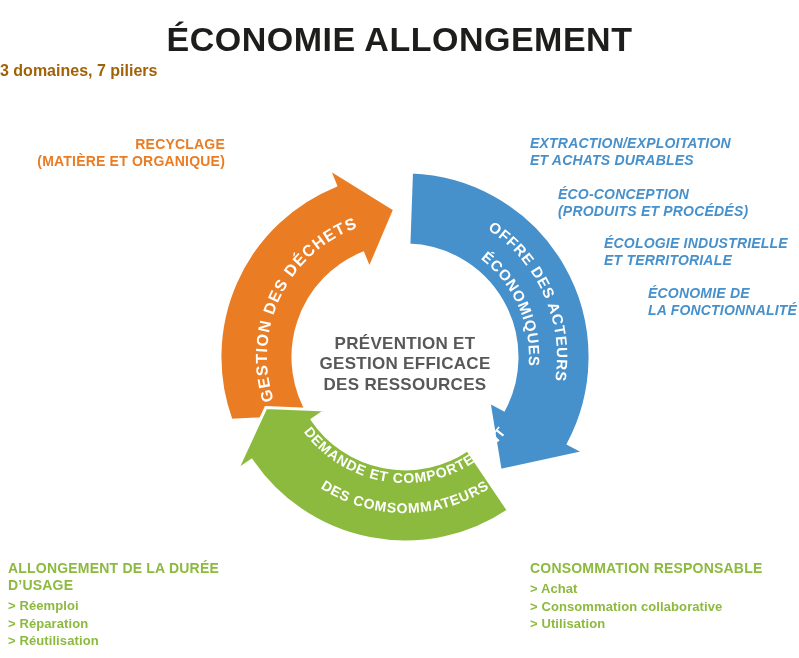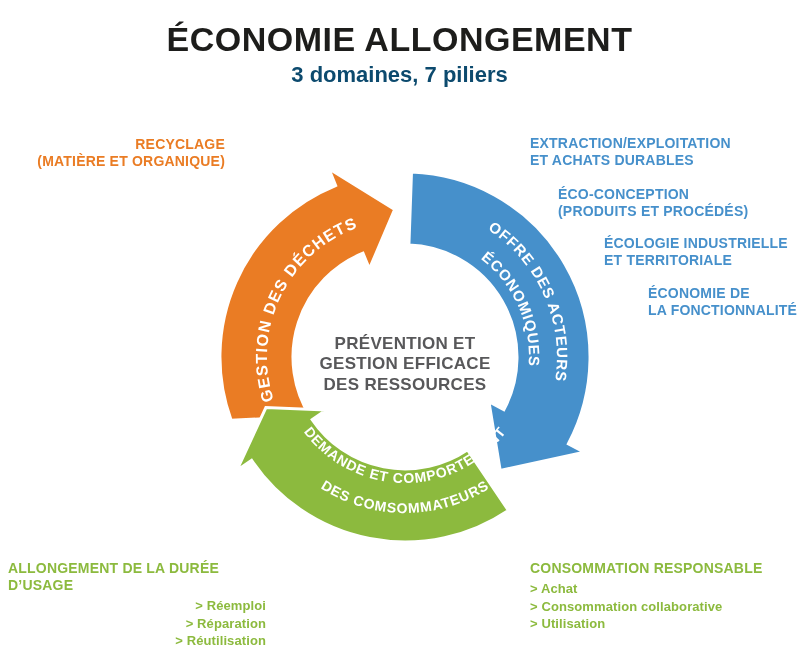--- a/index.html
+++ b/index.html
@@ -5,39 +5,39 @@
   html,body{margin:0;padding:0;background:#ffffff;}
   .stage{
     position:relative;width:799px;height:658px;background:#ffffff;overflow:hidden;
     font-family:"Liberation Sans",sans-serif;
   }
   .title{
     position:absolute;top:20px;left:0;right:0;text-align:center;
     font-size:34px;font-weight:bold;color:#1d1d1b;letter-spacing:.5px;
   }
   .subtitle{
-    position:absolute;top:62px;left:0;right:0;text-align:center;
-    font-size:22px;font-weight:bold;color:#0c4a6e;
+    position:absolute;top:62px;left:0;right:0;text-align:left;
+    font-size:16px;font-weight:bold;color:#a16207;
   }
   svg.diagram{position:absolute;left:0;top:0;}
   .band{stroke:#ffffff;stroke-width:3;}
   .arc-text{fill:#ffffff;font-weight:bold;}
   .arc-orange{font-size:16px;letter-spacing:1.2px;}
   .arc-blue{font-size:15px;letter-spacing:.8px;}
   .arc-green{font-size:14px;letter-spacing:.8px;}
   .center-text{
     position:absolute;left:295px;top:334px;width:220px;text-align:center;
     font-size:17px;font-weight:bold;color:#58585a;line-height:1.2;letter-spacing:.3px;
   }
   .lbl{position:absolute;font-size:14px;font-weight:bold;line-height:1.22;letter-spacing:.2px;}
   .lbl-orange{color:#ea7c24;text-align:right;}
-  .lbl-blue{color:#4690cb;text-align:left;}
+  .lbl-blue{color:#4690cb;text-align:left;font-style:italic;}
   .lbl-green{color:#8cba3e;}
   .sublist{font-size:13px;font-weight:bold;line-height:1.35;letter-spacing:.1px;color:#8cba3e;margin-top:3px;}
-  .sub-right{text-align:right;}
+  .sub-right{text-align:left;}
   .sub-left{text-align:left;}
 </style>
 </head>
 <body>
 
 <div class="stage">
 
   <div class="title">ÉCONOMIE ALLONGEMENT</div>
   <div class="subtitle">3 domaines, 7 piliers</div>
 

